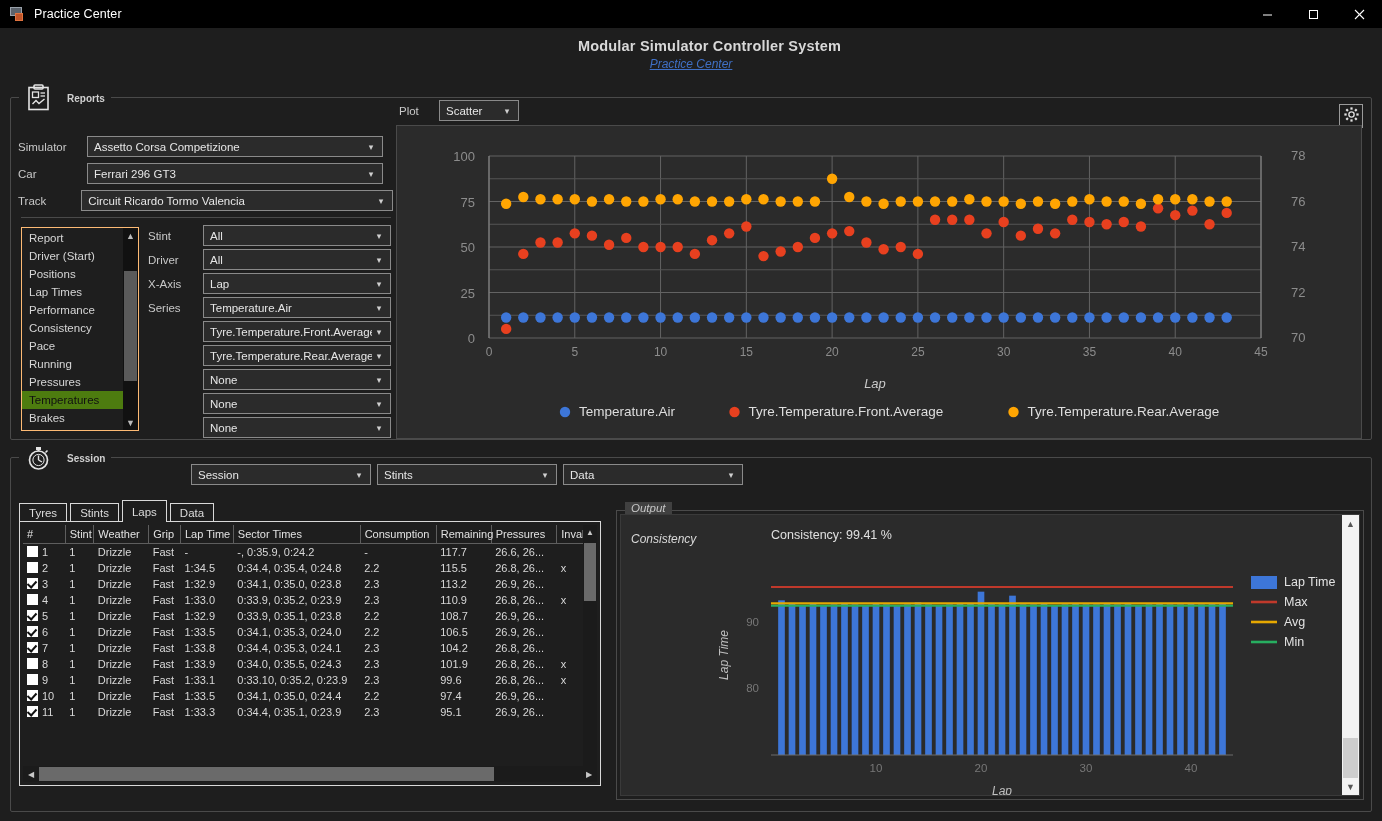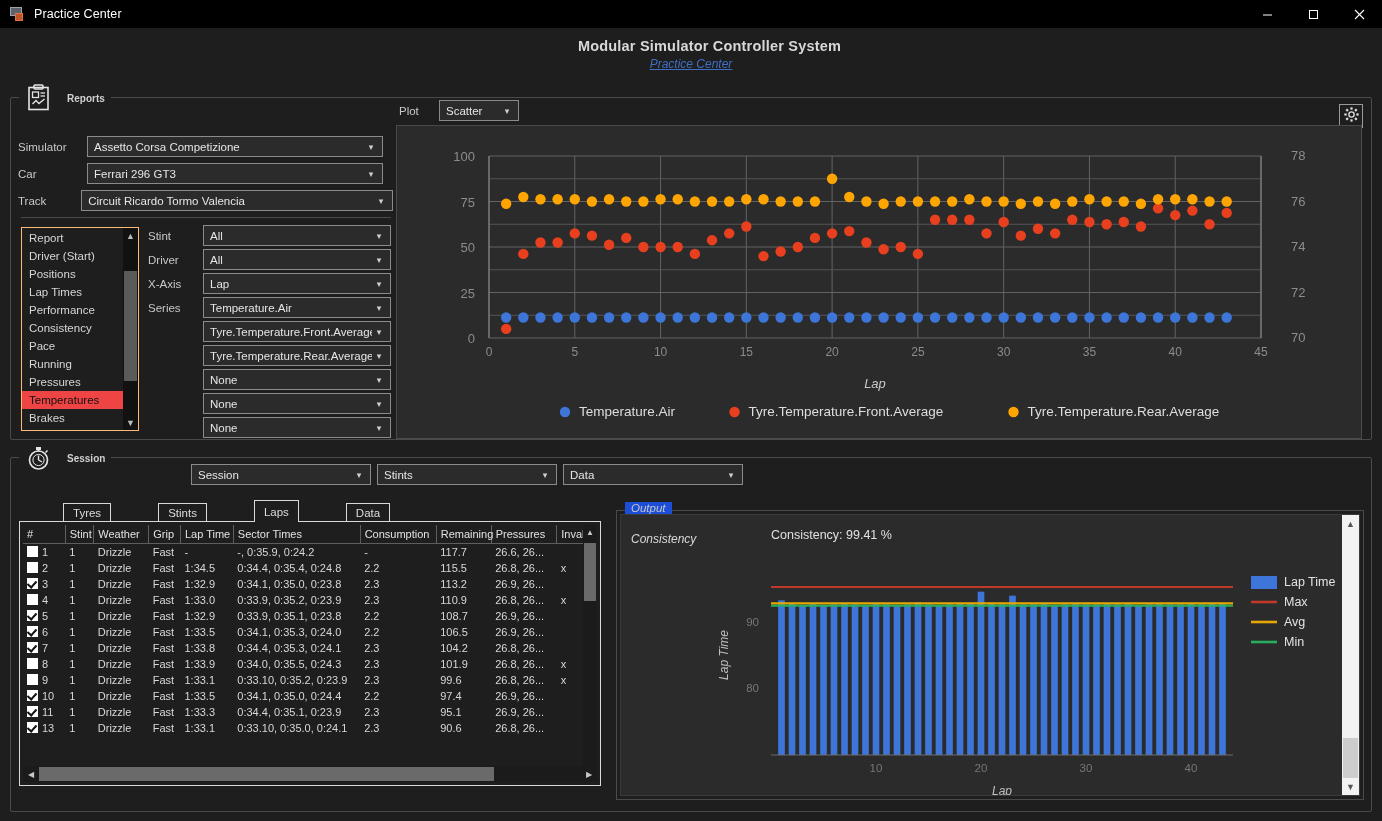--- a/index.html
+++ b/index.html
@@ -77,21 +77,21 @@
   }
 
   .listbox {
     position: absolute; background: #1e1e1e; border: 1px solid #fdba74;
     overflow: hidden;
   }
   .lb-item {
     color: #d6d6d6; font-size: 11.5px; height: 18px; line-height: 18px;
     padding-left: 7px; white-space: nowrap; cursor: default;
   }
-  .lb-item.sel { background: #ef4444; color: #111; }
+  .lb-item.sel { background: #4d7c0f; color: #111; }
   .lb-scroll {
     position: absolute; right: 0; top: 0; width: 15px; height: 100%;
     background: #111; display: flex; flex-direction: column;
   }
   .lb-arrow {
     height: 15px; color: #bbb; font-size: 9px; display: flex;
     align-items: center; justify-content: center; cursor: pointer;
   }
   .lb-thumb { background: #5a5a5a; margin: 0 1px; cursor: pointer; }
 
@@ -105,21 +105,21 @@
   
   .session-frame {
     position: absolute; left: 10px; top: 457px; width: 1362px; height: 355px;
     border: 1px solid #4a4a4a; border-radius: 2px;
   }
 
   .tabs { display: flex; align-items: flex-end; height: 23px; }
   .tab {
     border: 1px solid #d9d9d9; border-bottom: none; color: #dcdcdc;
     font-size: 11.5px; padding: 3px 9px 3px; background: #1e1e1e;
-    margin-right: 3px; cursor: pointer; position: relative; margin-left: 44px;
+    margin-right: 3px; cursor: pointer; position: relative;
   }
   .tab.active { padding-top: 5px; padding-bottom: 4px; z-index: 3; }
 
   .grid-wrap {
     border: 1px solid #d9d9d9; background: #1e1e1e; position: relative;
   }
   table.grid { border-collapse: collapse; width: 100%; table-layout: fixed; }
   table.grid th {
     color: #e2e2e2; font-size: 11px; font-weight: normal; text-align: left;
     padding: 3px 4px; border-right: 1px solid #5e5e5e;
@@ -157,21 +157,21 @@
     width: 16px; color: #c8c8c8; font-size: 8px; display: flex;
     align-items: center; justify-content: center; cursor: pointer;
   }
   .hs-track { flex: 1; position: relative; height: 100%; }
   .hs-thumb { position: absolute; top: 1px; bottom: 1px; background: #6a6a6a; cursor: pointer; }
 
   .output-frame {
     position: absolute; border: 1px solid #4a4a4a;
   }
   .output-legend {
-    position: absolute; left: 8px; top: -9px; background: #1d4ed8;
+    position: absolute; left: 8px; top: -9px; background: #404040;
     padding: 0 6px; color: #c5c5c5; font-size: 11.5px; font-style: italic;
   }
   .output-inner {
     position: absolute; inset: 3px; background: #2b2b2b; border: 1px solid #3a3a3a;
     overflow: hidden;
   }
   .out-title {
     position: absolute; left: 10px; top: 17px; color: #d8d8d8;
     font-size: 12px; font-style: italic;
   }
@@ -750,32 +750,20 @@
                   <td>1</td>
                   <td>Drizzle</td>
                   <td>Fast</td>
                   <td>1:33.3</td>
                   <td>0:34.4, 0:35.1, 0:23.9</td>
                   <td>2.3</td>
                   <td>95.1</td>
                   <td>26.9, 26...</td>
                   <td></td>
                 </tr>
-                <tr>
-                  <td><span class="chk on"></span><span>13</span></td>
-                  <td>1</td>
-                  <td>Drizzle</td>
-                  <td>Fast</td>
-                  <td>1:33.1</td>
-                  <td>0:33.10, 0:35.0, 0:24.1</td>
-                  <td>2.3</td>
-                  <td>90.6</td>
-                  <td>26.8, 26...</td>
-                  <td></td>
-                </tr>
               </tbody>
             </table>
           <div class="vscroll">
             <div class="vs-arrow">▲</div>
             <div class="vs-track">
               <div class="vs-thumb" style="top:4px; height:58px;"></div>
             </div>
             <div class="vs-arrow">▼</div>
           </div>
         </div>

